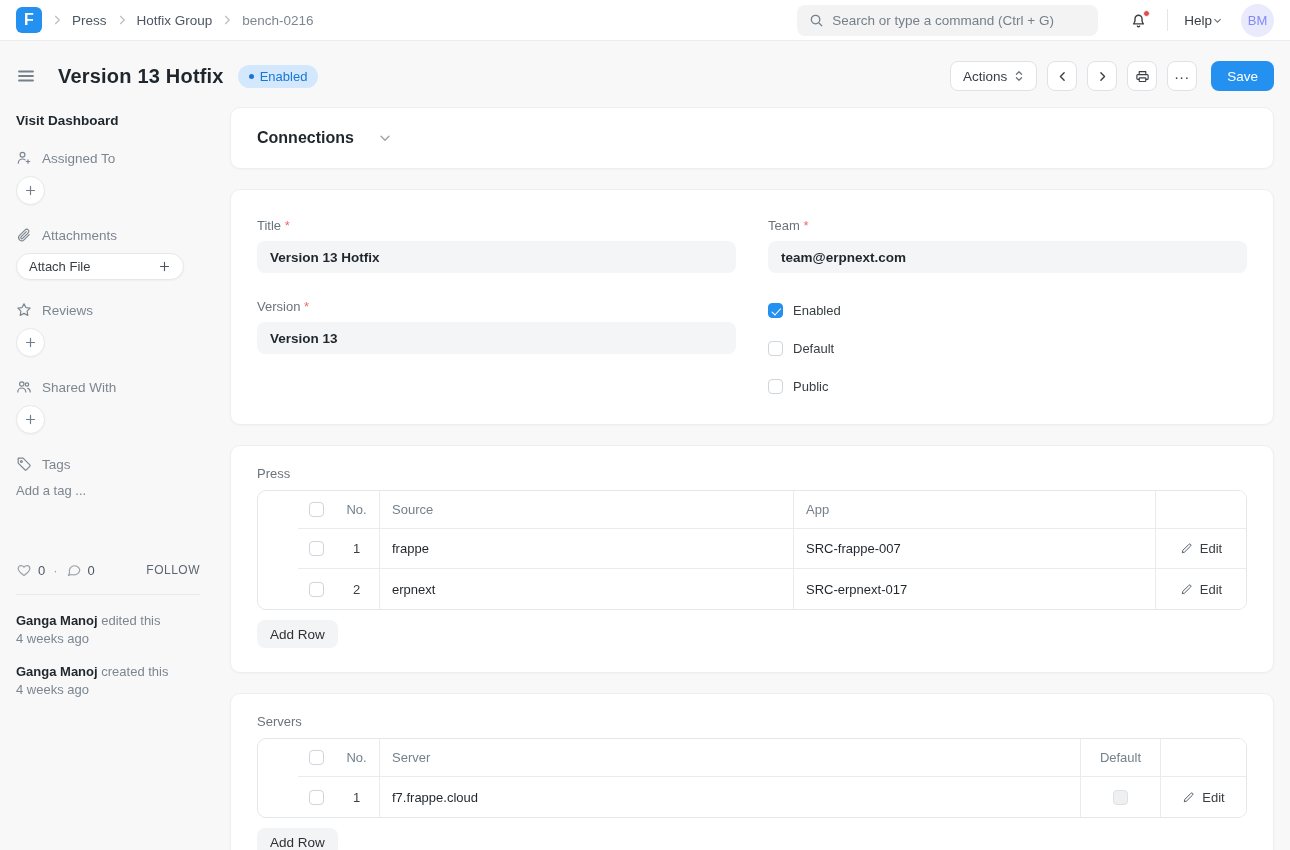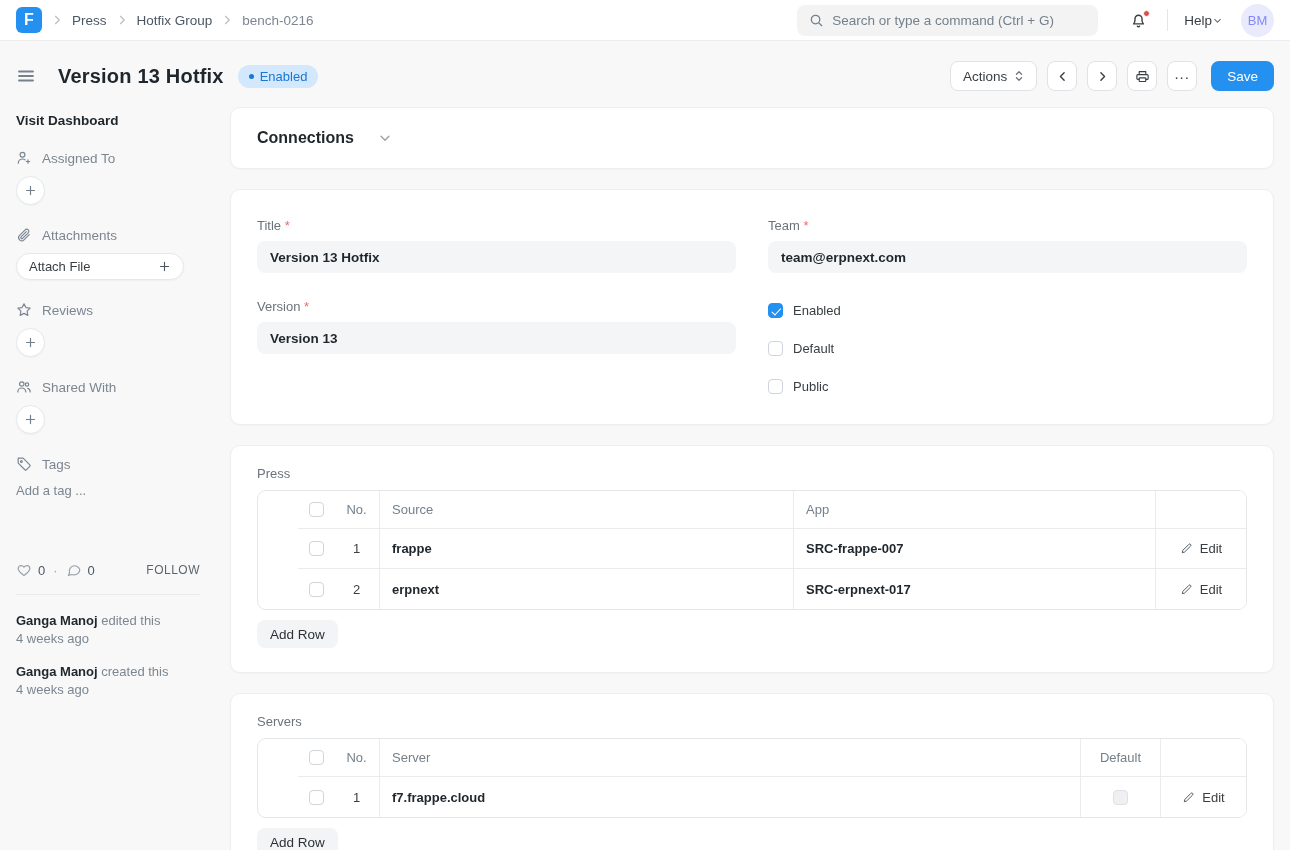--- a/index.html
+++ b/index.html
@@ -150,21 +150,21 @@
   .trow.body { height:40px; }
   .apps-cols  { grid-template-columns:36px 46px 414px 1fr 90px; }
   .srv-cols   { grid-template-columns:36px 46px 1fr 80px 85px; }
   .tcell { height:100%; display:flex; align-items:center; padding:0 8px; }
   .tcell.first { justify-content:center; padding:0; }
   .tcell.num { justify-content:center; border-right:1px solid #e9ebed; color:#383e42; }
   .trow.head .tcell.num { color:#74808b; }
   .tcell.main-col { padding:0 12px; border-right:1px solid #e9ebed; }
   .tcell.center { justify-content:center; }
   .tcell.def-col { border-right:1px solid #e9ebed; }
-  .tcell b { color:#1f262c; font-weight:700; }
+  .tcell b { color:#1f262c; font-weight:400; }
   .edit-btn { display:flex; align-items:center; gap:7px; color:#383e42; cursor:pointer; margin:0 auto; }
   .add-row-btn {
     margin-top:10px; height:28px; padding:0 13px; background:#f3f4f6; border:none;
     border-radius:8px; font-size:13.5px; color:#2b3136; cursor:pointer; font-family:inherit;
   }
   .head-checkbox { width:15px; height:15px; }
 </style>
 </head>
 <body>
 

